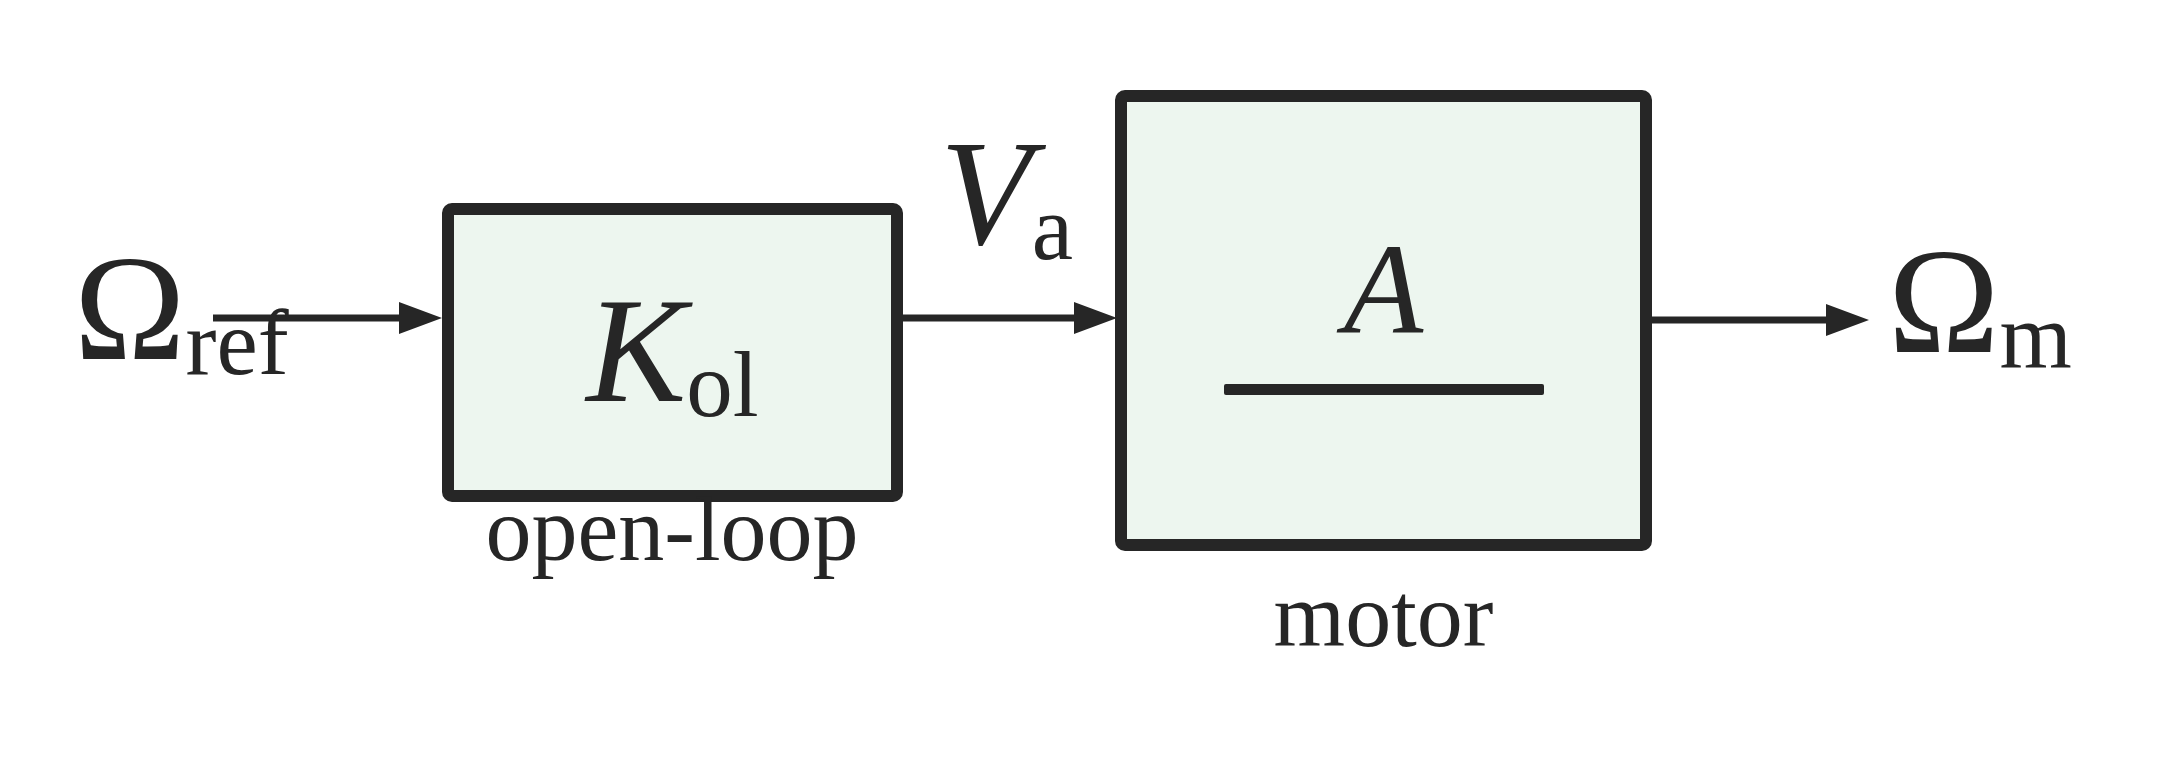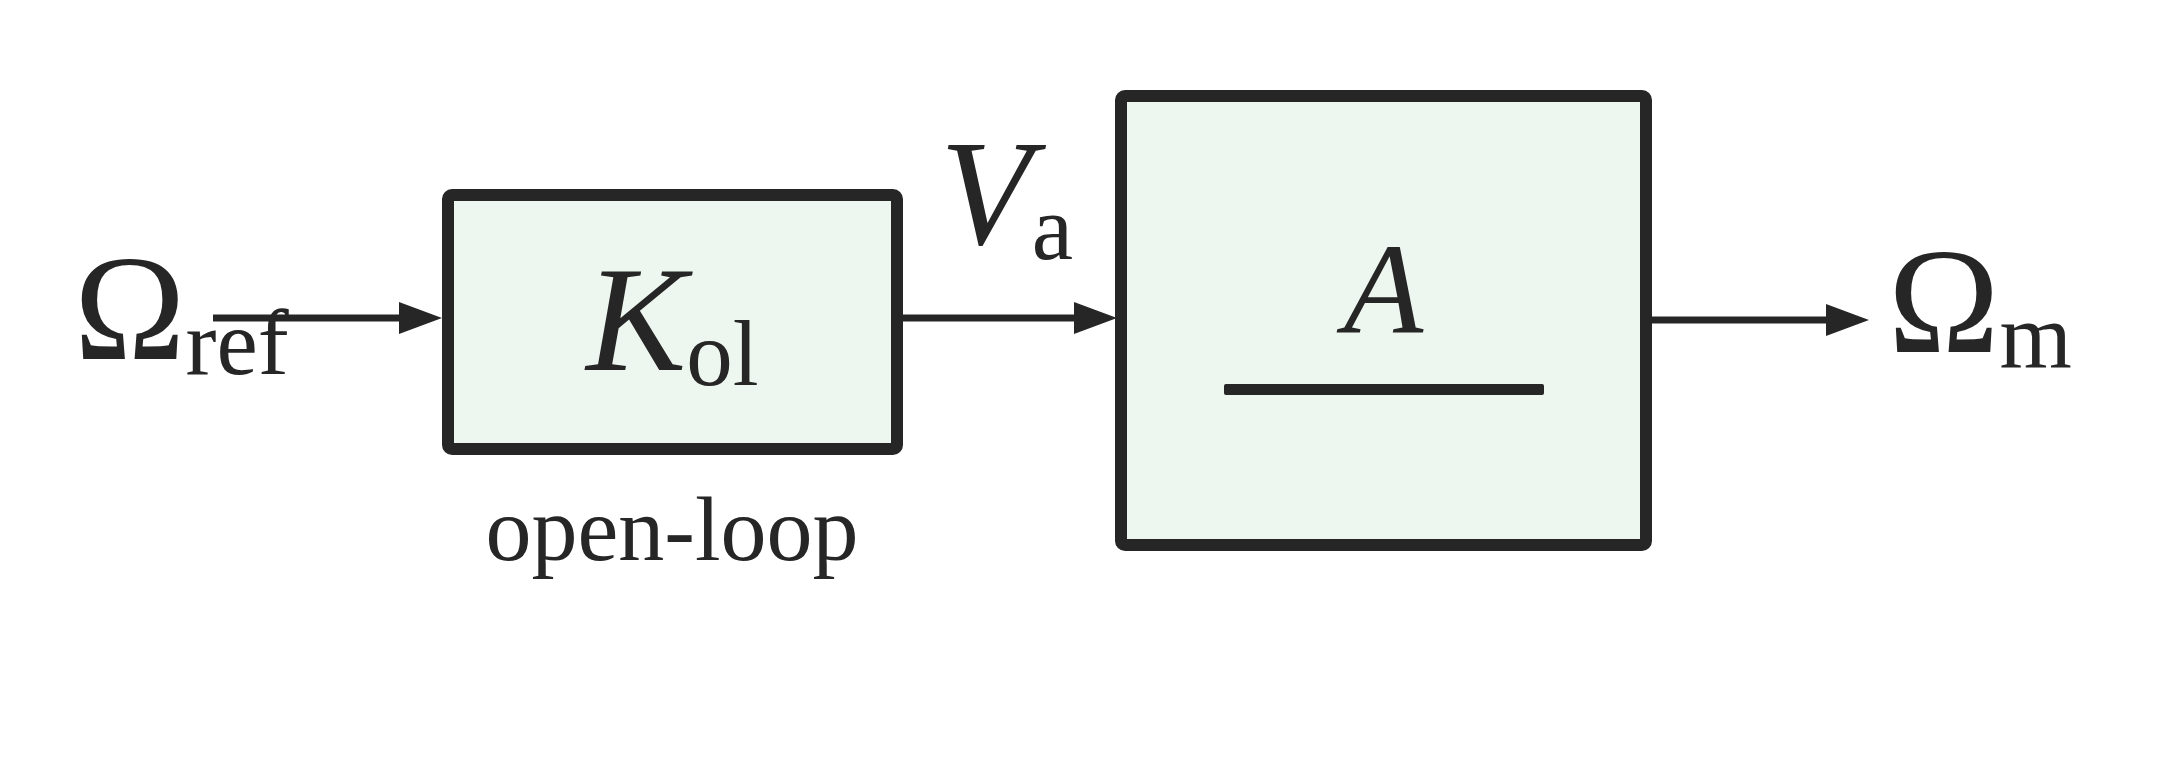--- a/index.html
+++ b/index.html
@@ -82,39 +82,42 @@
     <g>
       <line x1="1649" y1="320" x2="1828" y2="320"></line>
       <polygon points="1869,320 1826,304 1826,336"></polygon>
     </g>
   </svg>
 
   <div class="math-label" style="left:74px; top:233px;">
     <span>Ω</span><span class="msub">ref</span>
   </div>
 
-  <div class="block" style="left:442px; top:189px; width:461px; height:266px;">
+  <div class="block" style="left:442px; top:203px; width:461px; height:299px;">
     <div class="block-math">
       <span class="it">K</span><span class="msub">ol</span>
     </div>
   </div>
 
   <div class="caption" style="left:392px; top:474px; width:560px;">
     <div>open-loop</div>
   </div>
 
   <div class="math-label" style="left:940px; top:118px;text-align:right;">
     <span class="it">V</span><span class="msub">a</span>
   </div>
 
   <div class="block" style="left:1115px; top:90px; width:537px; height:461px;">
     <div class="fraction">
       <div class="it">A</div>
       <div class="frac-bar"></div>
     </div>
   </div>
 
+  <div class="caption" style="left:1115px; top:560px; width:537px;">
+    <div>motor</div>
+  </div>
 
   <div class="math-label" style="left:1888px; top:226px;">
     <span>Ω</span><span class="msub">m</span>
   </div>
 
 </div>
 
 </body></html>

